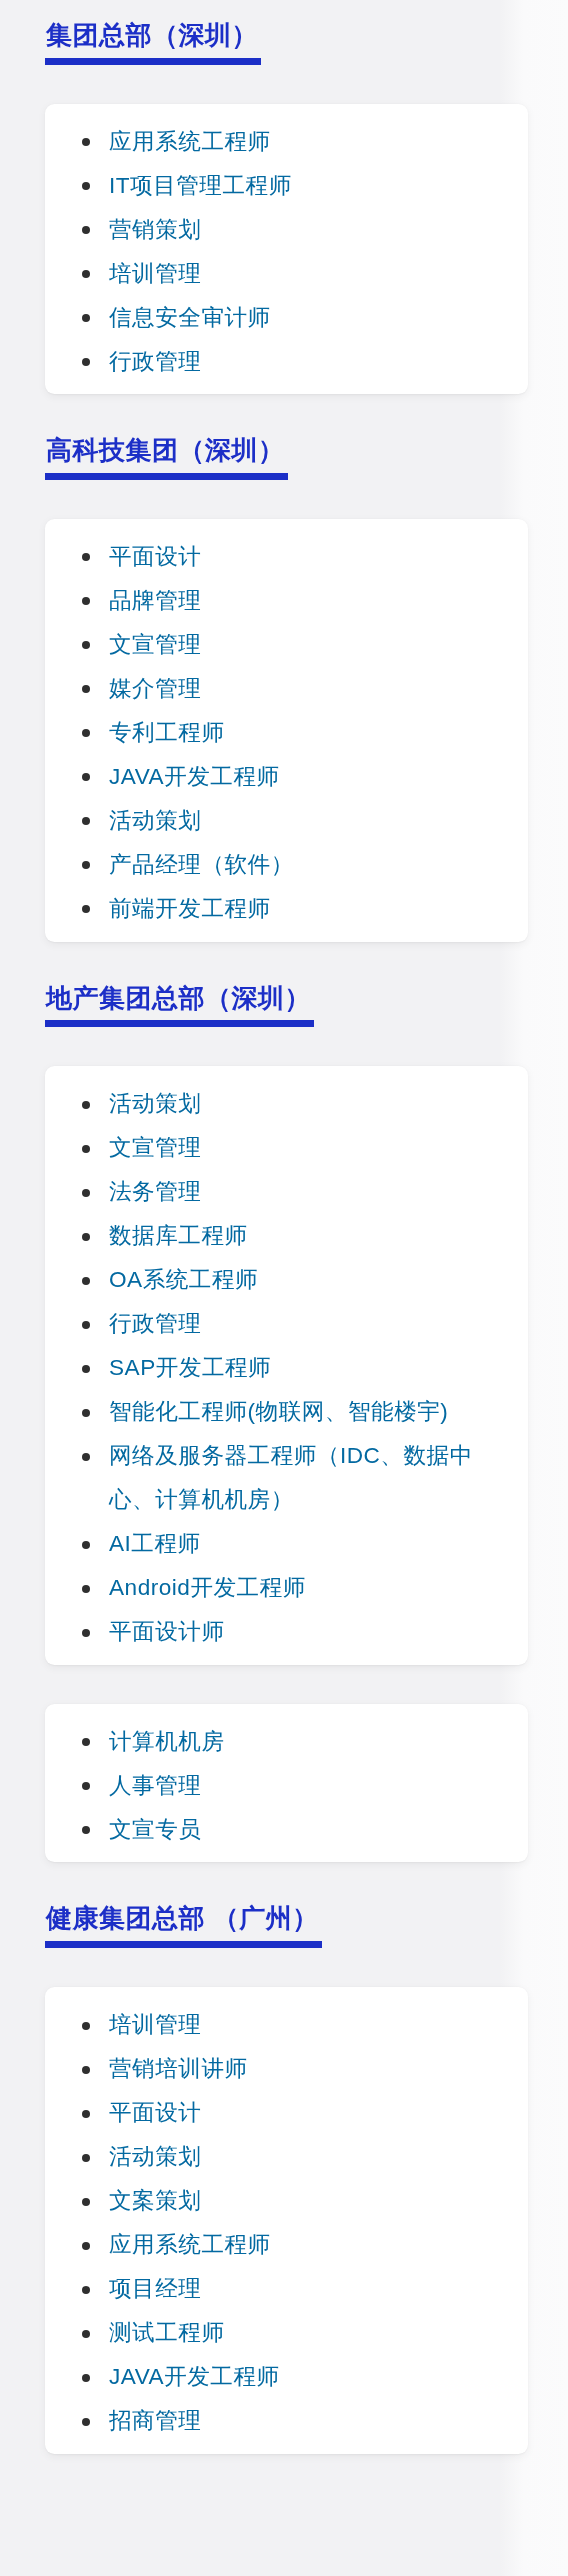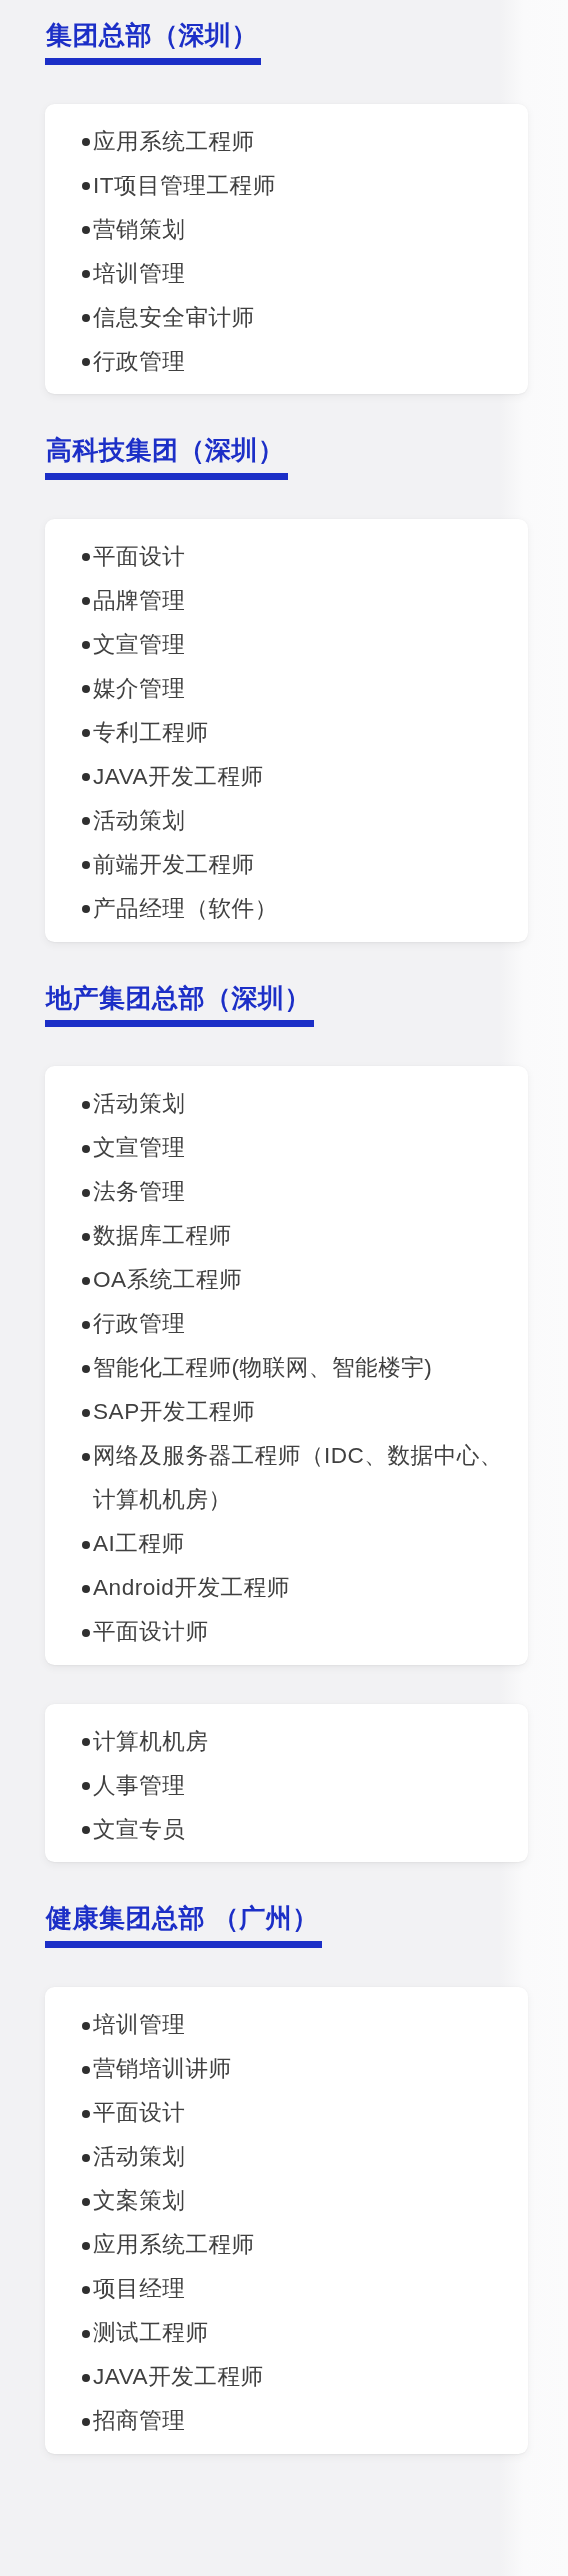--- a/index.html
+++ b/index.html
@@ -37,24 +37,24 @@
     box-shadow: 0 2.6px 8.4px rgba(0,0,0,0.05), 0 0.5px 1.6px rgba(0,0,0,0.04);
     padding: 16px 16px 10.5px 0;
   }
   .job-list {
     list-style: none;
     margin: 0;
     padding: 0;
   }
   .job-item {
     position: relative;
-    padding-left: 48px;
+    padding-left: 64px;
     font-size: 22.6px;
     line-height: 44px;
-    color: #404040;
+    color: #0369a1;
     letter-spacing: 0.5px;
   }
   .job-item .bullet {
     position: absolute;
     left: 37px;
     top: 18.4px;
     width: 8px;
     height: 8px;
     border-radius: 50%;
     background: #2f2f2f;
@@ -136,27 +136,27 @@
     <span class="job-label">JAVA开发工程师</span>
   </li>
 
   <li class="job-item">
     <span class="bullet"></span>
     <span class="job-label">活动策划</span>
   </li>
 
   <li class="job-item">
     <span class="bullet"></span>
+    <span class="job-label">产品经理（软件）</span>
+  </li>
+
+  <li class="job-item">
+    <span class="bullet"></span>
     <span class="job-label">前端开发工程师</span>
   </li>
-
-  <li class="job-item">
-    <span class="bullet"></span>
-    <span class="job-label">产品经理（软件）</span>
-  </li>
 </ul>
     </div>
   </div>
 
   <div class="section">
     <h2 class="section-title">地产集团总部（深圳）</h2>
     <div class="job-card">
       <ul class="job-list">
   <li class="job-item">
     <span class="bullet"></span>
@@ -183,26 +183,26 @@
     <span class="job-label">OA系统工程师</span>
   </li>
 
   <li class="job-item">
     <span class="bullet"></span>
     <span class="job-label">行政管理</span>
   </li>
 
   <li class="job-item">
     <span class="bullet"></span>
+    <span class="job-label">SAP开发工程师</span>
+  </li>
+
+  <li class="job-item">
+    <span class="bullet"></span>
     <span class="job-label">智能化工程师(物联网、智能楼宇)</span>
-  </li>
-
-  <li class="job-item">
-    <span class="bullet"></span>
-    <span class="job-label">SAP开发工程师</span>
   </li>
 
   <li class="job-item">
     <span class="bullet"></span>
     <span class="job-label">网络及服务器工程师（IDC、数据中心、计算机机房）</span>
   </li>
 
   <li class="job-item">
     <span class="bullet"></span>
     <span class="job-label">AI工程师</span>

